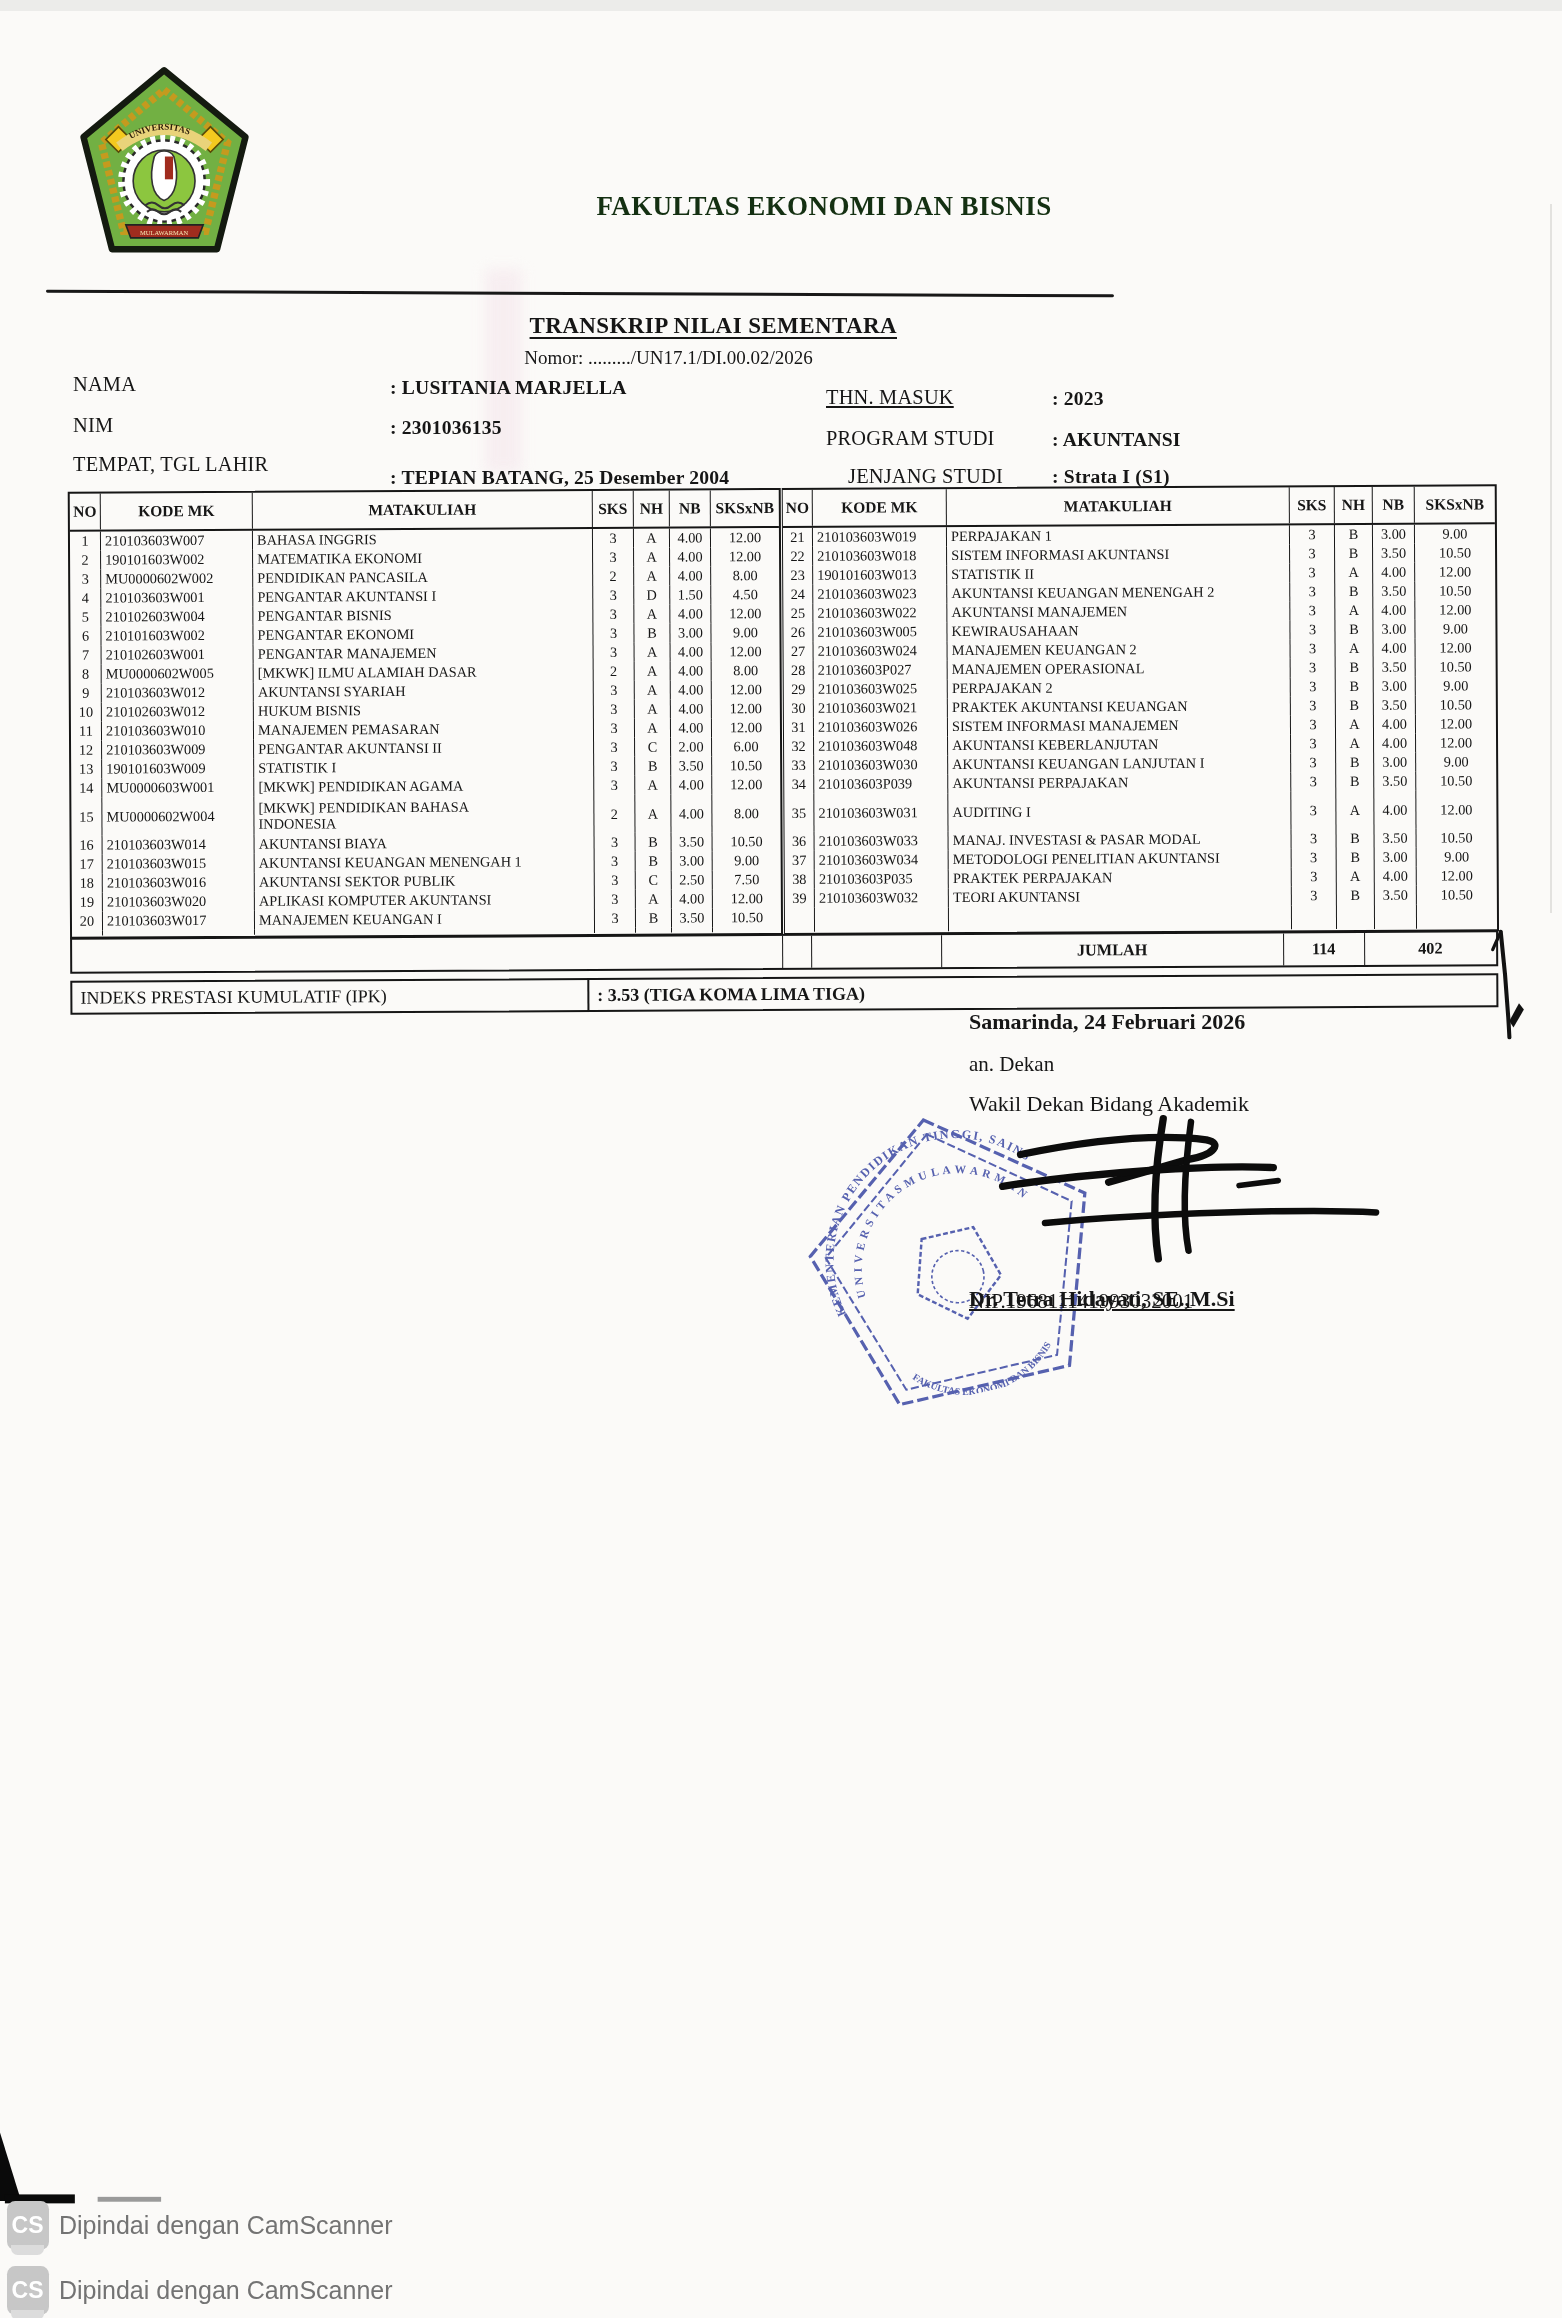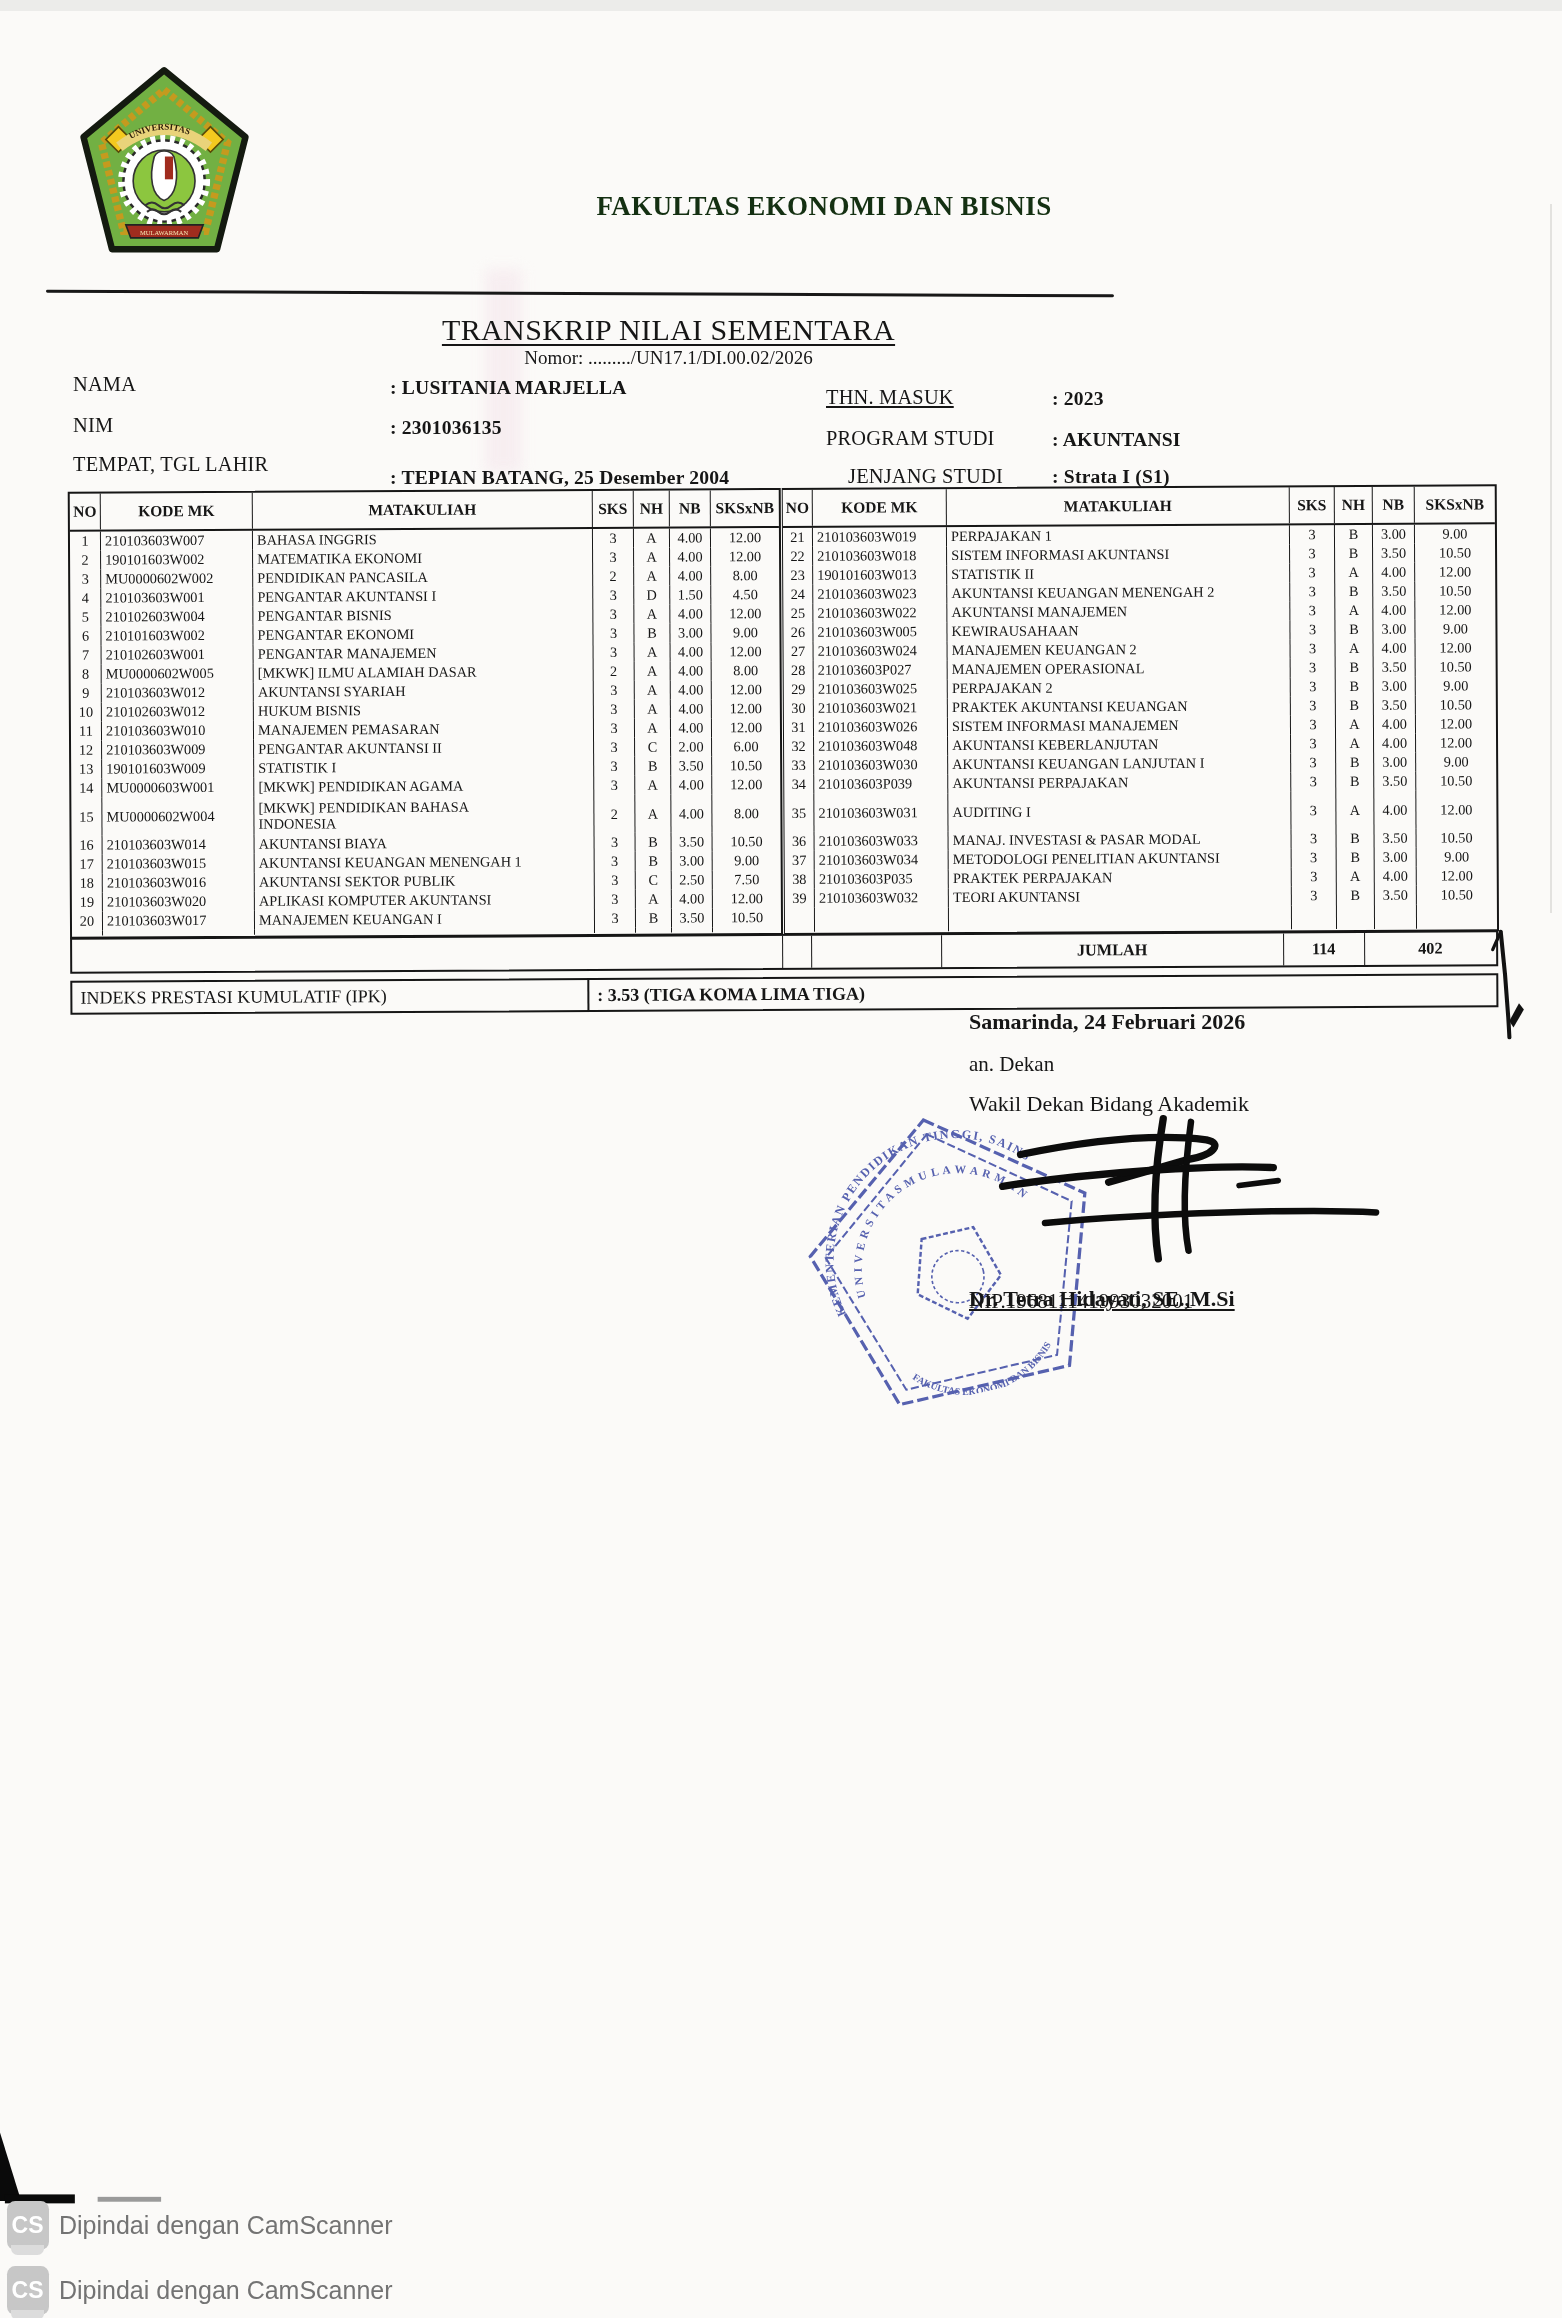--- a/index.html
+++ b/index.html
@@ -3,21 +3,21 @@
 <meta charset="utf-8">
 <style>
   html,body{margin:0;padding:0;background:#e9e9e9;}
   .sheet{position:relative;width:1562px;height:2319px;background:#fbfaf8;overflow:hidden;
          font-family:"Liberation Serif",serif;color:#161616;}
   .abs{position:absolute;}
   .artifact{position:absolute;pointer-events:none;}
   
   .hdr-line{position:absolute;left:351px;width:946px;text-align:center;font-weight:bold;letter-spacing:0.4px;}
   .rule{position:absolute;left:46px;top:292px;width:1068px;height:3.3px;background:#181818;transform:rotate(.25deg);border-radius:1.6px;}
-  .doc-title{position:absolute;left:440px;top:313px;width:457px;text-align:center;font-size:30px;font-weight:normal;
+  .doc-title{position:absolute;left:440px;top:313px;width:457px;text-align:right;font-size:23px;font-weight:bold;
              text-decoration:underline;text-decoration-thickness:2.4px;text-underline-offset:4.1px;letter-spacing:0.4px;}
   .doc-number{position:absolute;left:440px;top:347px;width:457px;text-align:center;font-size:19px;}
   .lbl{position:absolute;font-size:20.4px;letter-spacing:0.2px;}
   .val{position:absolute;font-size:19.6px;font-weight:bold;letter-spacing:0.2px;}
   
   .skew{position:absolute;left:0;top:0;width:1562px;height:2319px;transform:rotate(-.3deg);transform-origin:783px 734px;}
   .tbl{position:absolute;top:488px;height:447px;border:2.4px solid #161616;box-sizing:border-box;}
   .tbl.lt{left:69px;width:713px;}
   .tbl.rt{left:783px;width:715px;border-left-width:1.6px;}
   .thead{display:flex;height:36px;border-bottom:2.4px solid #161616;box-sizing:content-box;}

